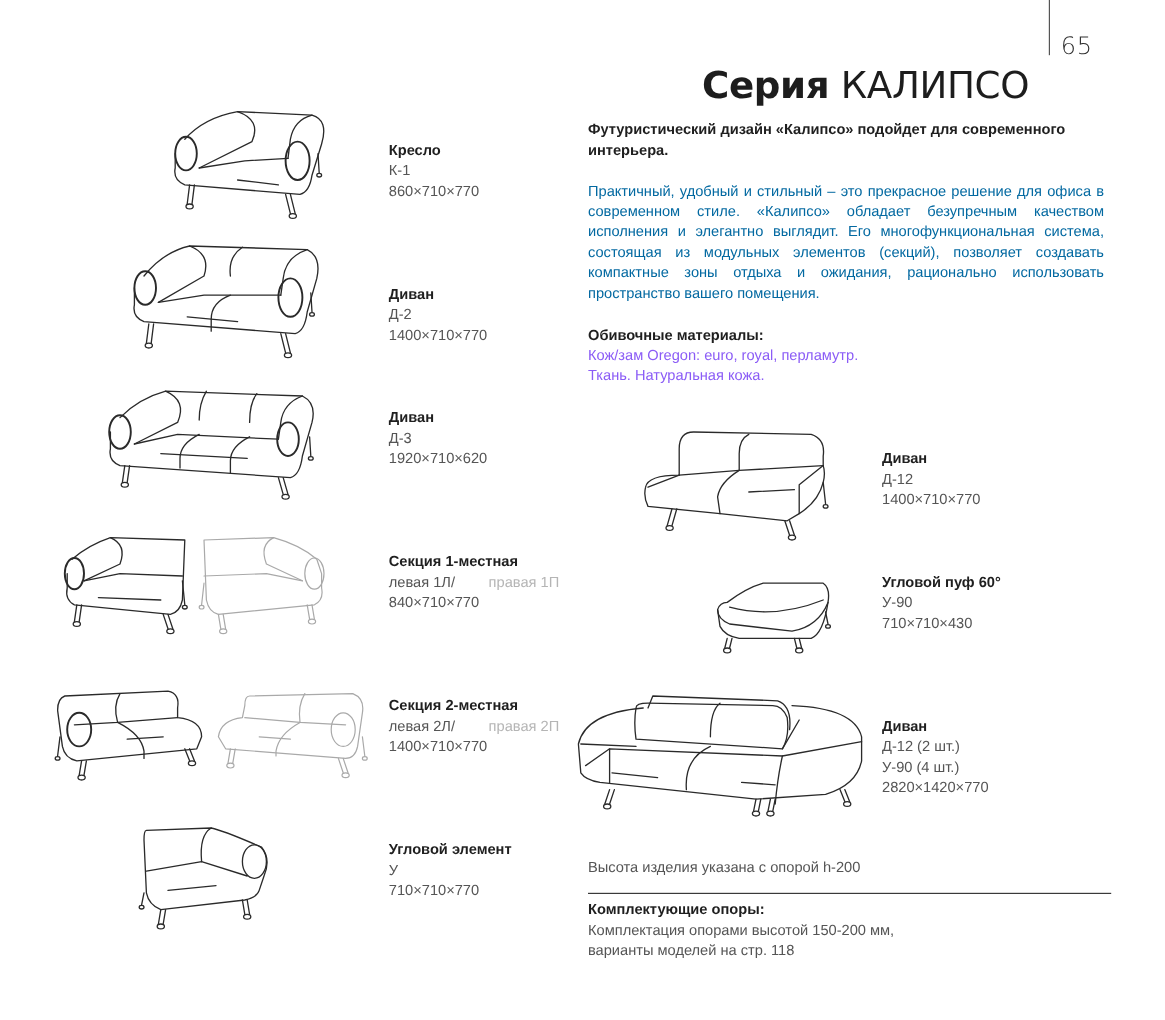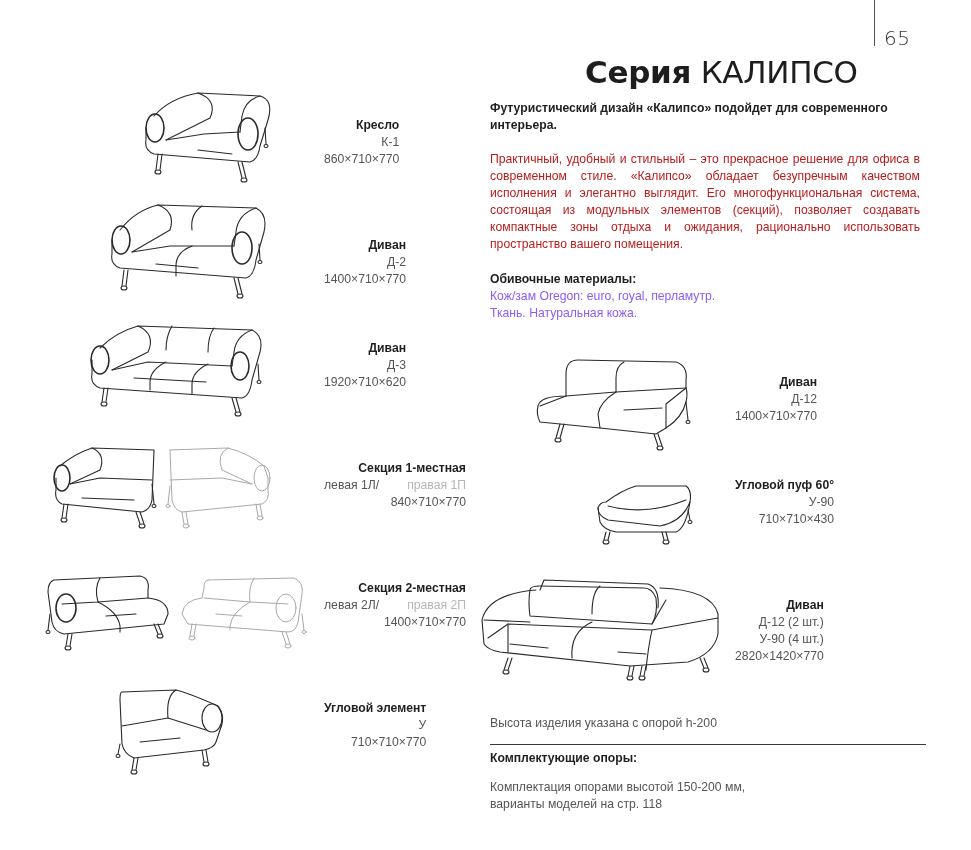--- a/index.html
+++ b/index.html
@@ -7,40 +7,40 @@
     body { position: relative; font-family: "Liberation Sans", sans-serif; color: #3a3a3a; }
 
     .page-num-rule { position: absolute; left: 874px; top: 0; width: 1px; height: 46px; background: #555; }
     .page-num { position: absolute; left: 884px; top: 26px; font-size: 20px; color: #333; font-family: "DejaVu Sans", sans-serif; font-weight: 300; letter-spacing: 0.5px; }
 
     .title { position: absolute; left: 569px; top: 54px; font-size: 31px; color: #1d1d1d; white-space: nowrap; font-family: "DejaVu Sans", sans-serif; letter-spacing: -0.3px; }
     .title b { font-weight: bold; margin-left: 16px; }
     .title span.light { font-weight: normal; }
 
     .lead { position: absolute; left: 490px; top: 100px; width: 430px; font-size: 12.2px; font-weight: bold; color: #1f1f1f; line-height: 17px; }
-    .desc { position: absolute; left: 490px; top: 151px; width: 430px; font-size: 12.2px; line-height: 17px; color: #b91c1c; text-align: justify; }
+    .desc { position: absolute; left: 490px; top: 151px; width: 430px; font-size: 12.2px; line-height: 17px; color: #0369a1; text-align: justify; }
     .desc p { margin: 0; }
 
     .mat-title { position: absolute; left: 490px; top: 272px; font-size: 12.2px; font-weight: bold; color: #1f1f1f; }
     .mat-line { position: absolute; left: 490px; font-size: 12.2px; color: #8b5cf6; white-space: nowrap; }
 
-    .item { position: absolute; font-size: 12.2px; line-height: 17px; color: #555; white-space: nowrap; text-align: right; }
+    .item { position: absolute; font-size: 12.2px; line-height: 17px; color: #555; white-space: nowrap; }
     .item .name { font-weight: bold; color: #1f1f1f; }
     .item .alt { color: #b5b5b5; margin-left: 28px; }
 
     .drawing { position: absolute; }
     .drawing svg { display: block; overflow: visible; }
     .drawing path, .drawing ellipse, .drawing line { fill: none; stroke: #2a2a2a; stroke-width: 1.1; stroke-linecap: round; stroke-linejoin: round; }
     .drawing.ghost path, .drawing.ghost ellipse, .drawing.ghost line { stroke: #a9a9a9; stroke-width: 1; }
     .drawing .arm { stroke-width: 1.6; }
 
     .footnote { position: absolute; left: 490px; top: 716px; font-size: 12.2px; color: #555; white-space: nowrap; }
     .rule { position: absolute; left: 490px; top: 744px; width: 436px; height: 1px; background: #3a3a3a; }
     .acc-title { position: absolute; left: 490px; top: 751px; font-size: 12.2px; font-weight: bold; color: #1f1f1f; }
-    .acc-line { position: absolute; left: 490px; font-size: 12.2px; color: #555; white-space: nowrap; margin-top: 12px; }
+    .acc-line { position: absolute; left: 490px; font-size: 12.2px; color: #555; white-space: nowrap; }
   </style>
 </head>
 <body>
 
 <div class="page-num-rule"></div>
 <div class="page-num">65</div>
 
 <div class="title"><b>Серия</b> <span class="light">КАЛИПСО</span></div>
 
 <div class="lead">Футуристический дизайн «Калипсо» подойдет для современного интерьера.</div>

